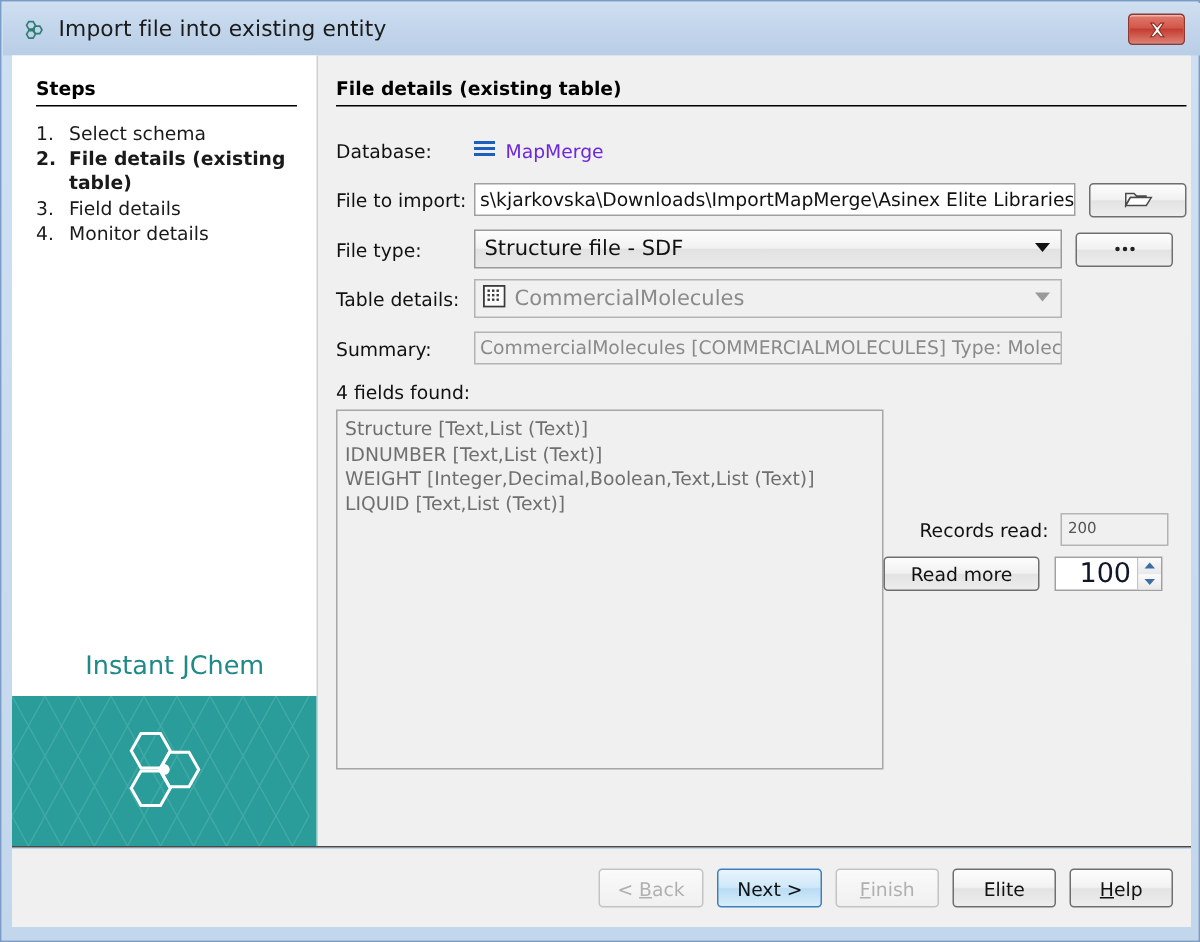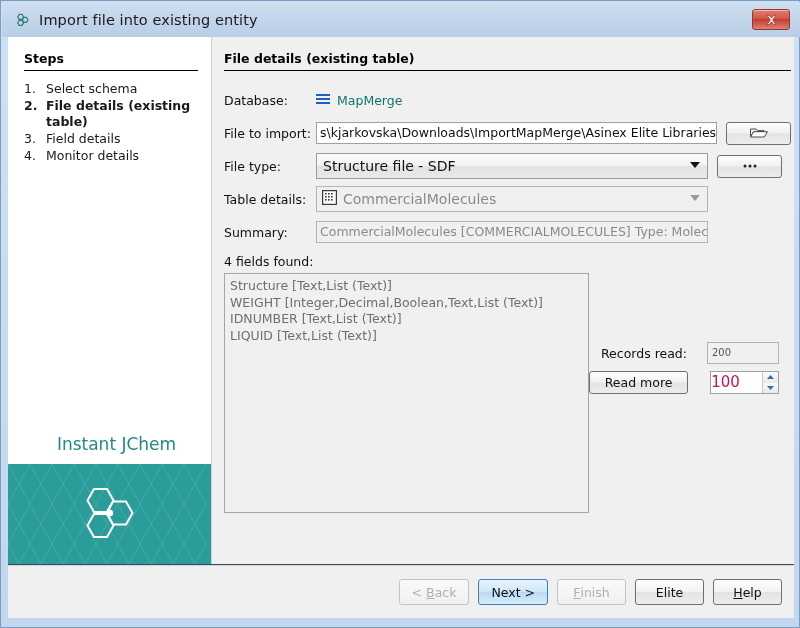--- a/index.html
+++ b/index.html
@@ -98,21 +98,21 @@
   }
 
   .form{margin-top:18px;position:relative;}
   .row{display:flex;align-items:center;margin-bottom:11px;height:22px;}
   .row .lab{
     width:92px;flex:0 0 92px;font-size:12.5px;color:#111;
   }
   .valblock{flex:1 1 auto;display:flex;align-items:center;}
 
   .db-icon{margin-right:7px;display:block;}
-  .db-name{font-size:12.5px;color:#0f766e;}
+  .db-name{font-size:12.5px;color:#6d28d9;}
 
   .textfield{
     box-sizing:border-box;height:22px;
     border:1px solid #a0a0a0;background:#fff;
     font-size:12.5px;color:#111;
     padding:0 3px;line-height:20px;
     white-space:nowrap;overflow:hidden;
   }
   .textfield.readonly{background:#f0f0f0;color:#8a8a8a;border:1px solid #b4b4b4;}
   .textfield.fileinput{width:401px;}
@@ -152,40 +152,40 @@
     border:1px solid #a6a6a6;background:#f0f0f0;
     padding:4px 5px;overflow:hidden;
   }
   #fields-box div{
     font-size:12.5px;color:#6f6f6f;line-height:16.5px;white-space:nowrap;
   }
 
   #side-controls{
     position:absolute;right:12px;top:0;width:190px;
   }
-  .rec-row{display:flex;align-items:center;margin-bottom:7px;gap:12px;}
+  .rec-row{display:flex;align-items:center;margin-bottom:7px;}
   .rec-lab{font-size:12.5px;color:#111;flex:1 1 auto;text-align:right;padding-right:8px;}
   .rec-val{
     box-sizing:border-box;width:72px;height:22px;
     border:1px solid #b4b4b4;background:#f0f0f0;color:#555;
     font-size:10px;padding:0 4px;line-height:20px;
   }
   #readmore-btn{
     box-sizing:border-box;height:23px;width:104px;
     border:1px solid #6f6f6f;border-radius:3px;
     background:linear-gradient(to bottom,#fdfdfd 0%,#f1f1f1 48%,#e3e3e3 52%,#ededed 100%);
     font-size:12.5px;color:#111;
     display:flex;align-items:center;justify-content:center;cursor:pointer;
   }
   #spinner{
     box-sizing:border-box;width:72px;height:23px;margin-left:10px;
     border:1px solid #a0a0a0;background:#fff;display:flex;align-items:stretch;
   }
   #spinner .sp-val{
-    flex:1 1 auto;text-align:left;font-size:15px;color:#be185d;
+    flex:1 1 auto;text-align:right;font-size:18px;color:#0f172a;
     padding-right:4px;line-height:21px;
   }
   #spinner .sp-btns{
     width:15px;flex:0 0 15px;display:flex;flex-direction:column;
     border-left:1px solid #c6c6c6;
   }
   #spinner .sp-btns span{
     flex:1 1 50%;display:flex;align-items:center;justify-content:center;
     background:linear-gradient(to bottom,#fbfbfb,#e9e9e9);cursor:pointer;
   }
@@ -365,22 +365,22 @@
         <div class="row">
           <span class="lab">Summary:</span>
           <span class="valblock">
             <span class="textfield readonly summary">CommercialMolecules [COMMERCIALMOLECULES] Type: Molecules</span>
           </span>
         </div>
 
         <div class="fields-label">4 fields found:</div>
         <div id="fields-box">
           <div>Structure [Text,List (Text)]</div>
+          <div>IDNUMBER [Text,List (Text)]</div>
           <div>WEIGHT [Integer,Decimal,Boolean,Text,List (Text)]</div>
-          <div>IDNUMBER [Text,List (Text)]</div>
           <div>LIQUID [Text,List (Text)]</div>
         </div>
 
         <div id="side-controls" style="top:253px;">
           <div class="rec-row">
             <span class="rec-lab">Records read:</span>
             <span class="rec-val">200</span>
           </div>
           <div class="rec-row">
             <span id="readmore-btn">Read more</span>

